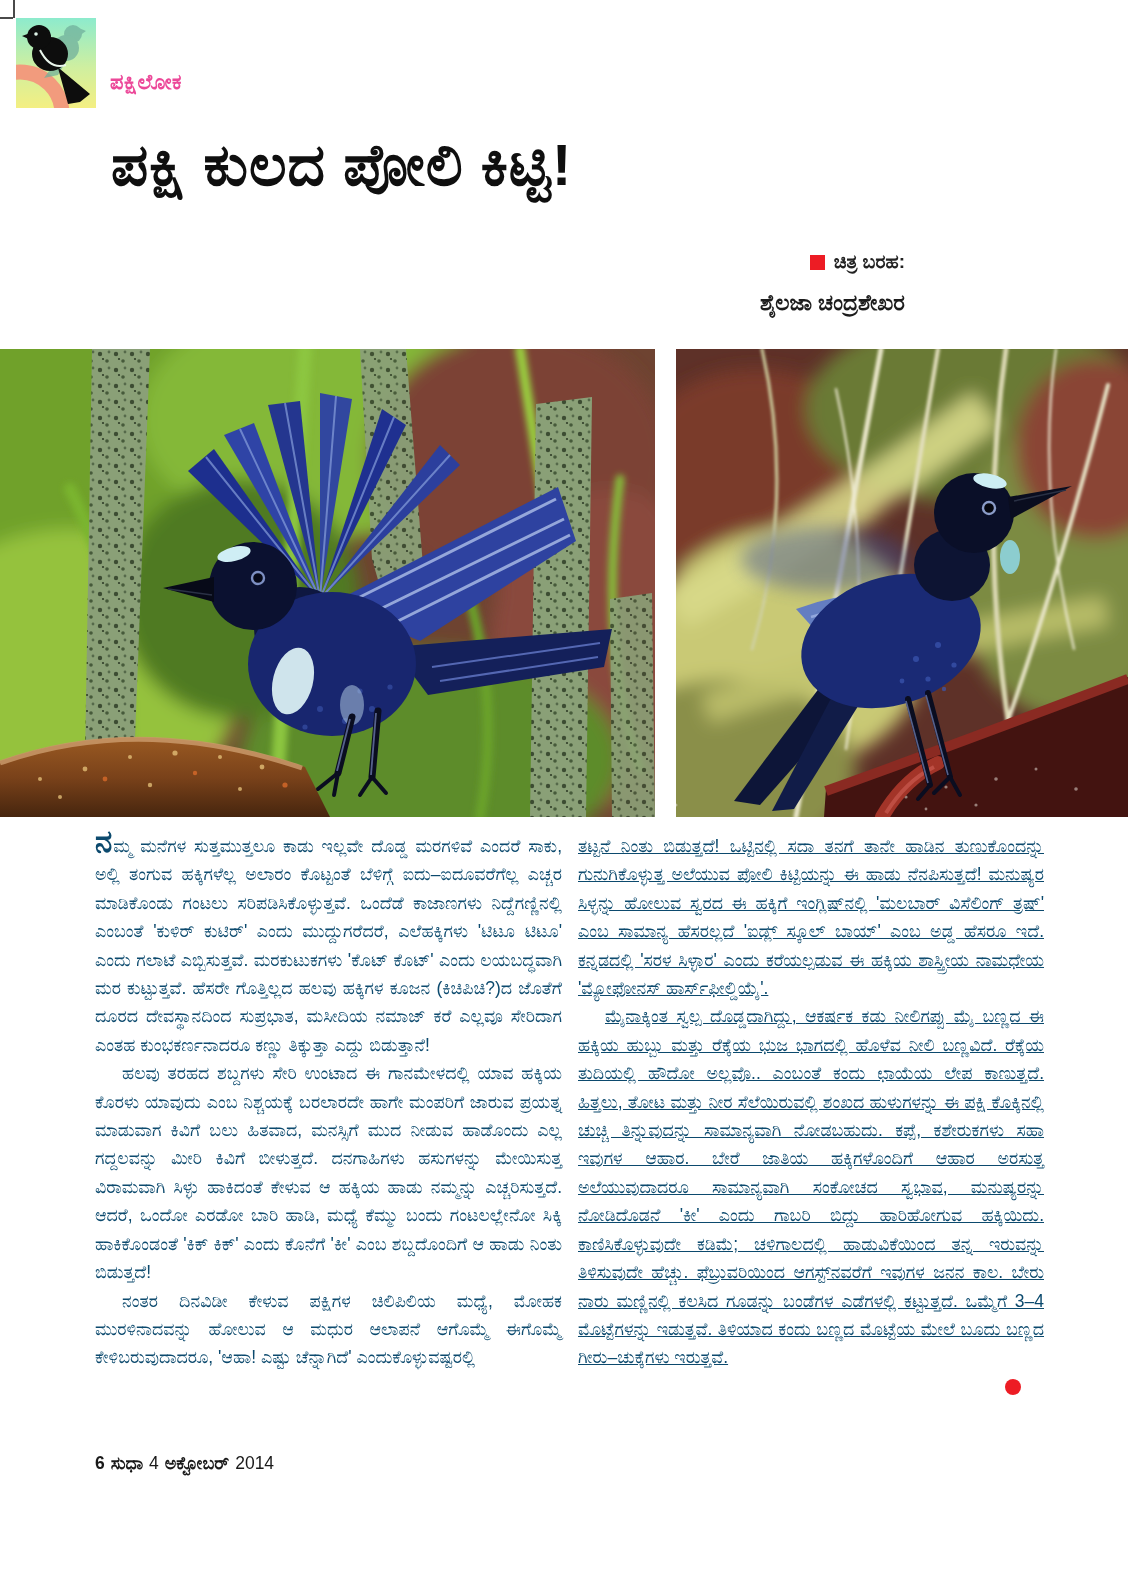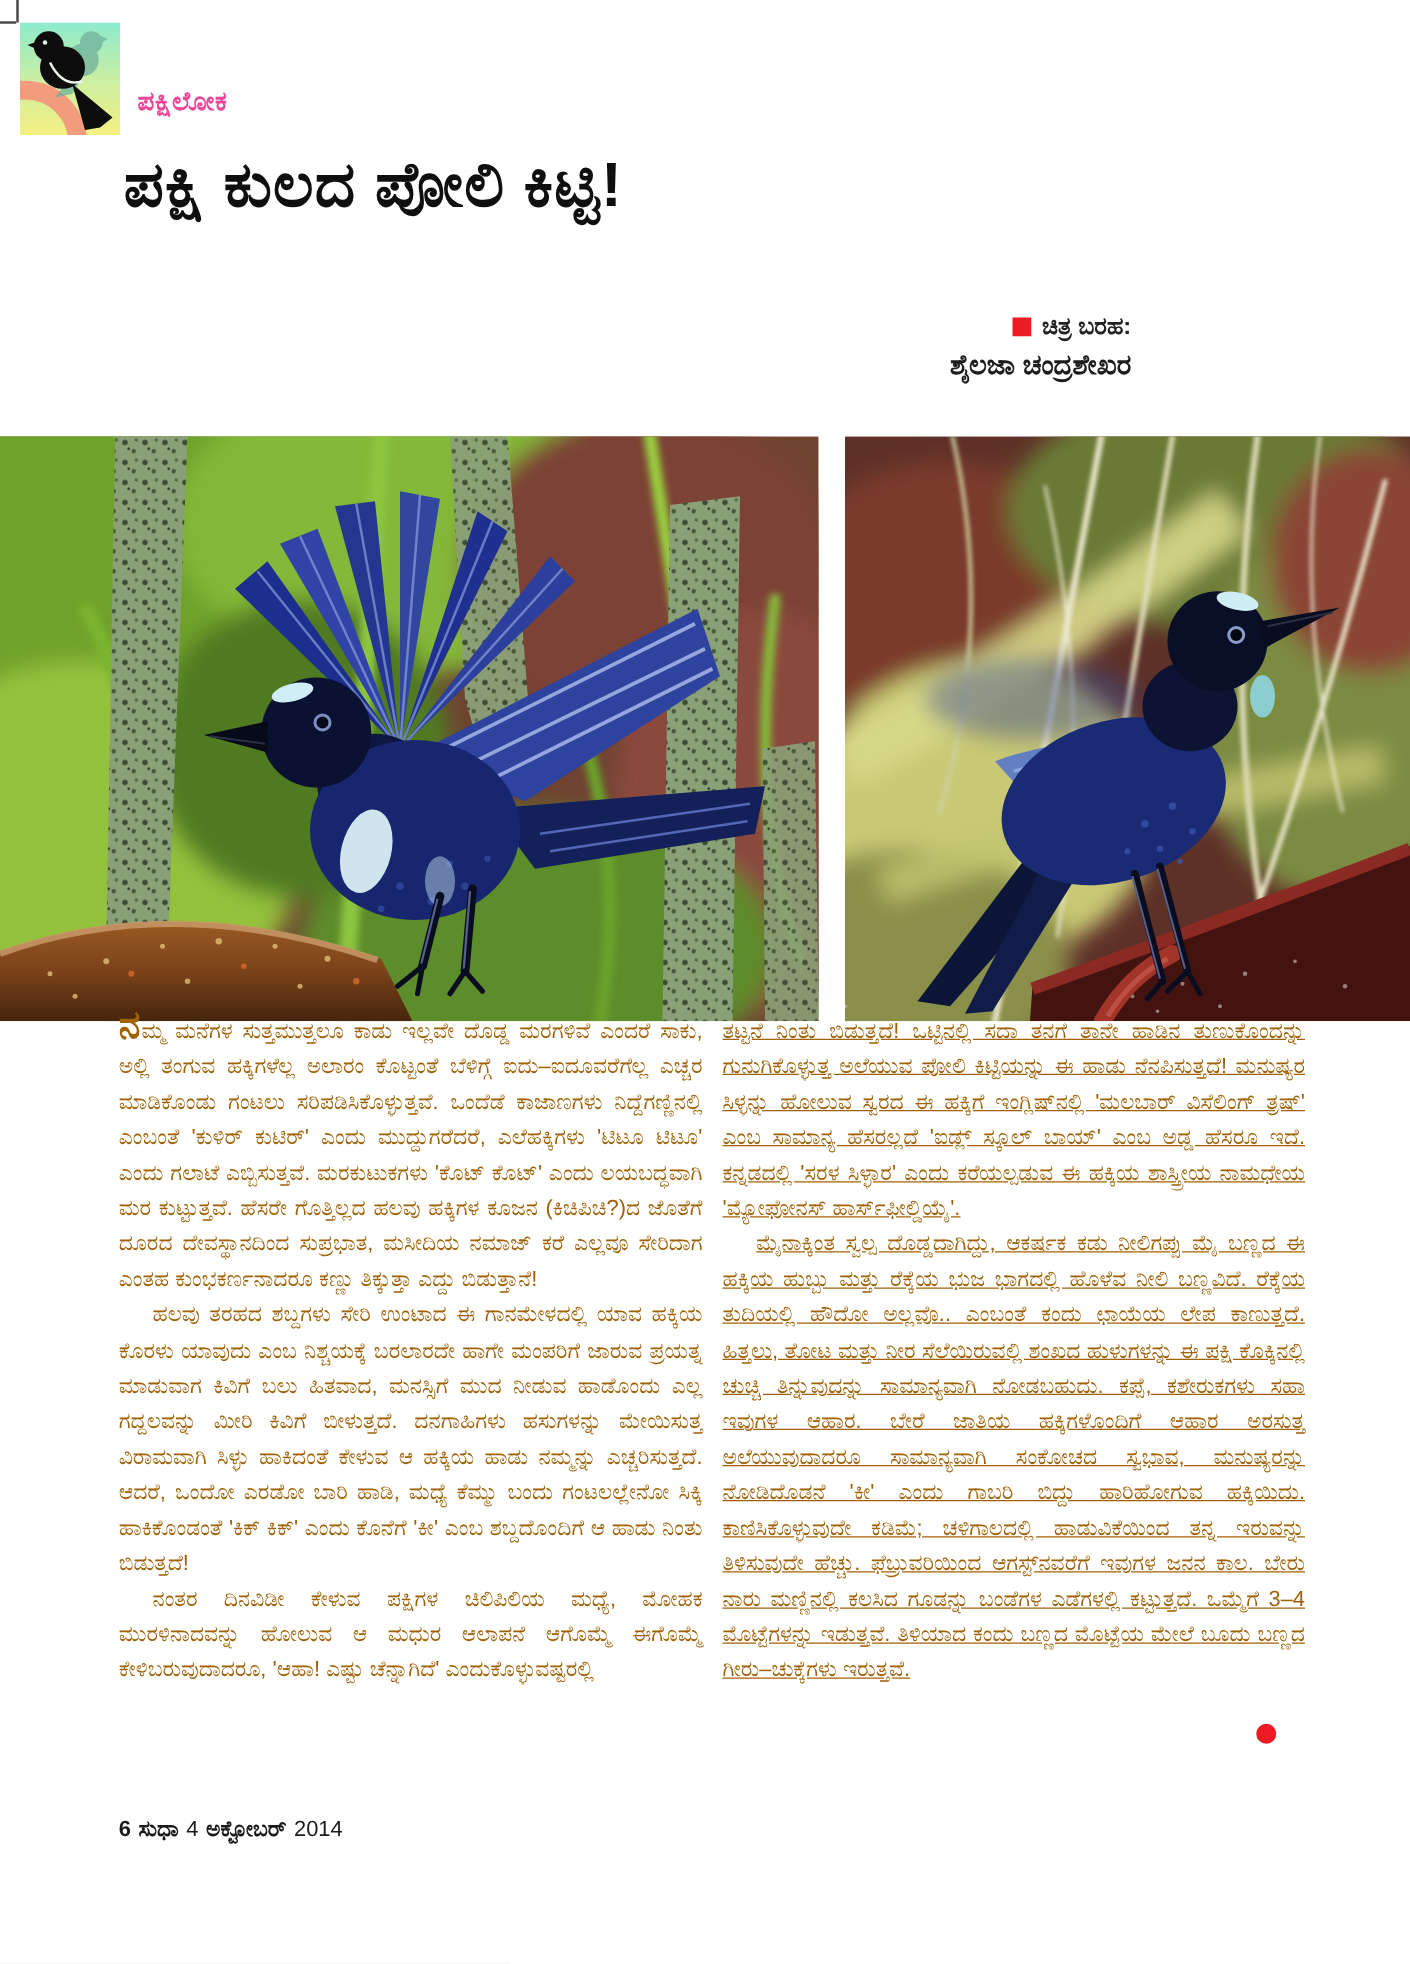--- a/index.html
+++ b/index.html
@@ -12,34 +12,34 @@
   .cropmark-h{position:absolute;left:0;top:17px;width:13px;height:1.5px;background:#4a4a4a;}
 
   .logo{position:absolute;left:16px;top:18px;width:80px;height:90px;}
   .logo svg{display:block;width:100%;height:100%;}
 
   .section-label{
     position:absolute;left:110px;top:70px;font-size:21px;font-weight:bold;color:#ec4899;
     letter-spacing:.5px;
   }
   .title{
-    position:absolute;left:95px;top:112px;width:900px;margin:4px;
-    font-size:50px;line-height:1.28;font-weight:800;color:#0f0f0f;letter-spacing:1px;white-space:nowrap;
+    position:absolute;left:95px;top:112px;width:900px;margin:16px;
+    font-size:58px;line-height:1.28;font-weight:800;color:#0f0f0f;letter-spacing:1px;white-space:nowrap;
   }
   .byline{position:absolute;right:223px;top:250px;text-align:right;line-height:1.3;}
   .byline-line1{font-size:19px;font-weight:bold;color:#222;}
   .red-sq{display:inline-block;width:15px;height:15px;background:#ed1c24;margin-right:9px;vertical-align:-2px;}
-  .byline-author{font-size:22px;font-weight:bold;color:#1c1c1c;margin-top:3px;}
+  .byline-author{font-size:22px;font-weight:bold;color:#1c1c1c;margin-top:14px;}
 
   .photo{position:absolute;top:349px;height:468px;overflow:hidden;}
   .photo svg{display:block;width:100%;height:100%;}
   .photo-left{left:0;width:655px;}
   .photo-right{left:676px;width:452px;}
 
-  .col{position:absolute;top:810px;font-size:17.5px;line-height:28.4px;text-align:justify;color:#a16207;}
+  .col{position:absolute;top:832px;font-size:17.5px;line-height:28.4px;text-align:justify;color:#0c4a6e;}
   .col-left{left:95px;width:467px;}
   .col-right{left:578px;width:466px;text-decoration:underline;}
   .para{margin:0;}
   .para.indent{text-indent:27px;}
   .dropcap{font-size:31px;font-weight:bold;line-height:20px;letter-spacing:1px;}
 
   .end-dot{position:absolute;left:1005px;top:1379px;width:16px;height:16px;border-radius:50%;background:#ed1c24;}
 
   .footer{position:absolute;left:95px;top:1453px;font-size:17.5px;color:#1a1a1a;}
   .footer span{margin-right:6px;}

